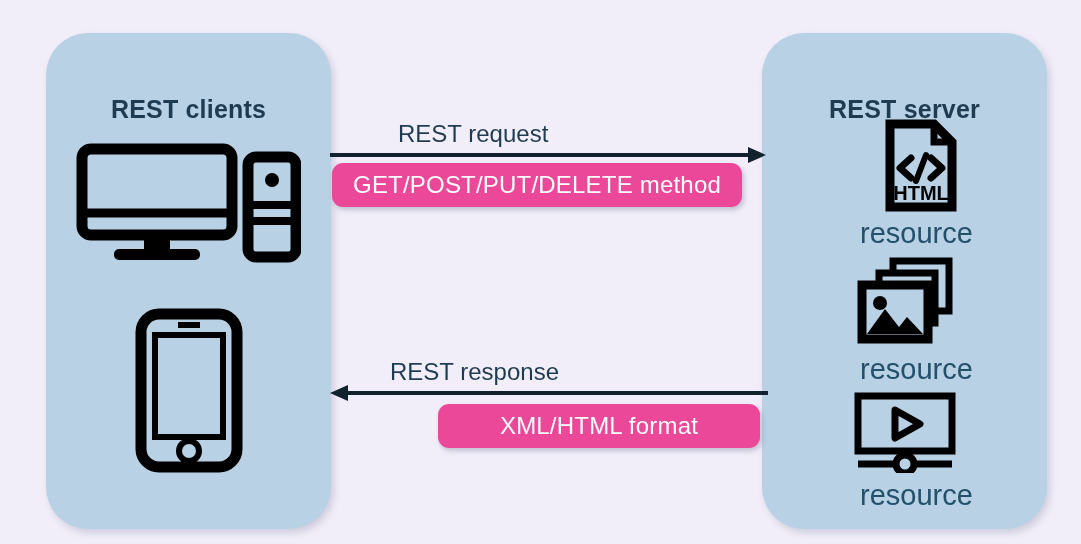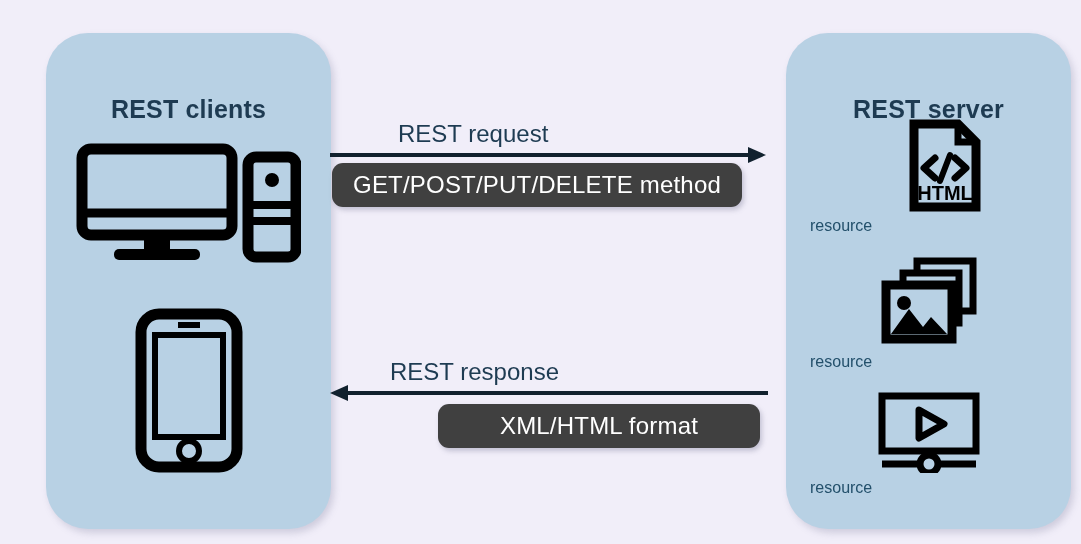--- a/index.html
+++ b/index.html
@@ -27,21 +27,21 @@
     border-radius: 42px;
     box-shadow: 3px 4px 7px rgba(120,120,150,0.28);
   }
   #clients-panel {
     left: 46px;
     top: 33px;
     width: 285px;
     height: 496px;
   }
   #server-panel {
-    left: 786px;
+    left: 762px;
     top: 33px;
     width: 285px;
     height: 496px;
   }
   .panel-title {
     position: absolute;
     left: 0;
     right: 0;
     text-align: center;
     color: #1e3b52;
@@ -56,22 +56,23 @@
   .icon-wrap {
     position: absolute;
     display: flex;
     align-items: center;
     justify-content: center;
   }
   .res-label {
     position: absolute;
     left: 0;
     right: 0;
+    text-align: center;
     color: #23506b;
-    font-size: 16px;
+    font-size: 29px;
     font-weight: 500;
     margin-left: 24px;
   }
 
   
   #desktop-icon {
     left: 30px;
     top: 110px;
     width: 225px;
     height: 120px;
@@ -106,21 +107,21 @@
     font-weight: 500;
     white-space: nowrap;
     margin-left: 48px;
   }
   #request-caption  { left: 350px; top: 120px; }
   #response-caption { left: 342px; top: 358px; }
 
   
   .pill {
     position: absolute;
-    background: #404040;
+    background: #ec4899;
     color: #ffffff;
     border-radius: 11px;
     display: flex;
     align-items: center;
     justify-content: center;
     font-size: 24px;
     font-weight: 500;
     letter-spacing: 0.2px;
     white-space: nowrap;
     box-shadow: 2px 3px 5px rgba(110,110,140,0.35);

